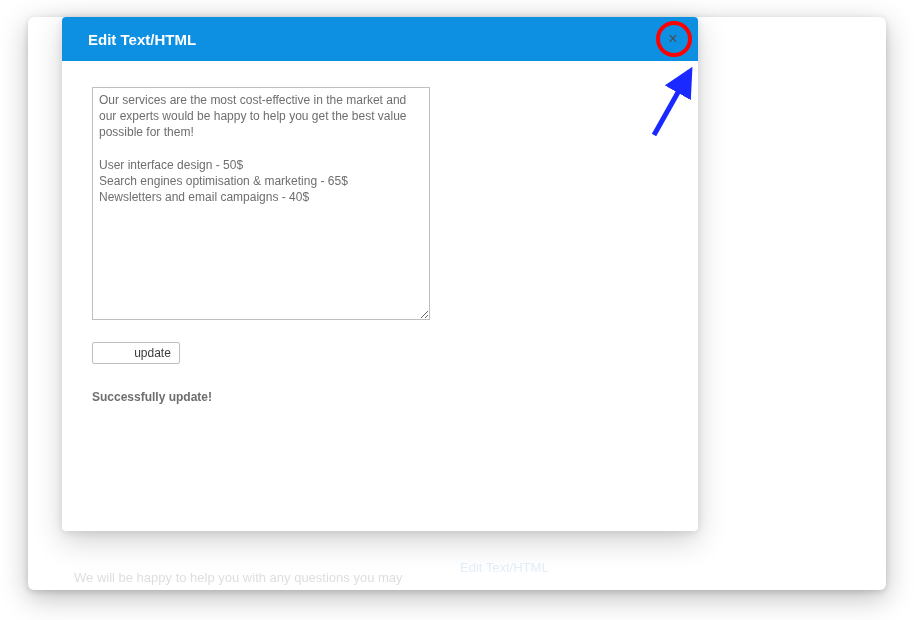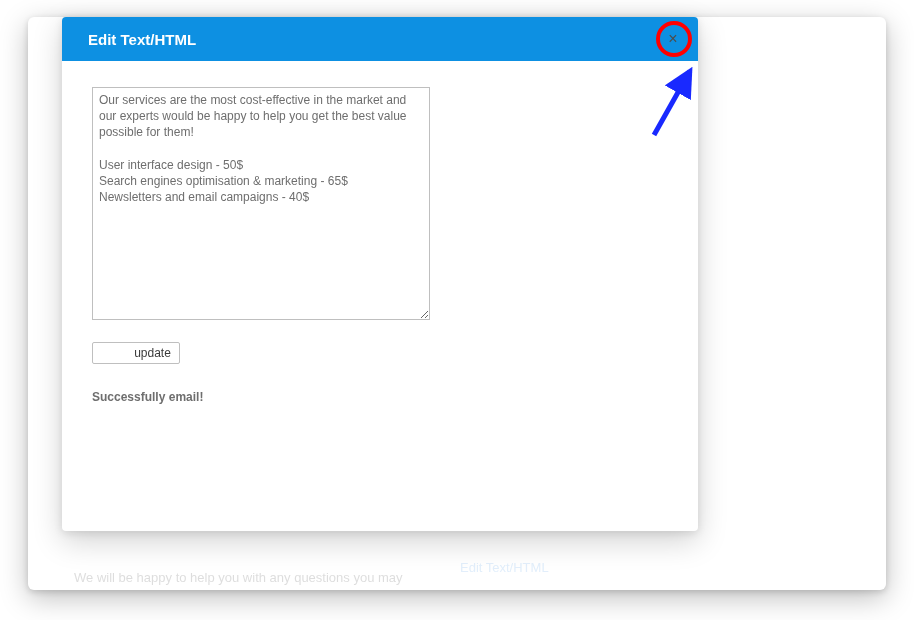--- a/index.html
+++ b/index.html
@@ -163,15 +163,15 @@
   </svg>
 
   <div class="modal-body">
     <textarea class="textarea" style="">Our services are the most cost-effective in the market and our experts would be happy to help you get the best value possible for them!
 
 User interface design - 50$
 Search engines optimisation &amp; marketing - 65$
 Newsletters and email campaigns - 40$</textarea>
     <br>
     <button class="update-btn">update</button>
-    <div class="status-msg">Successfully email!</div>
+    <div class="status-msg">Successfully update!</div>
   </div>
 </div>
 
 </body></html>

